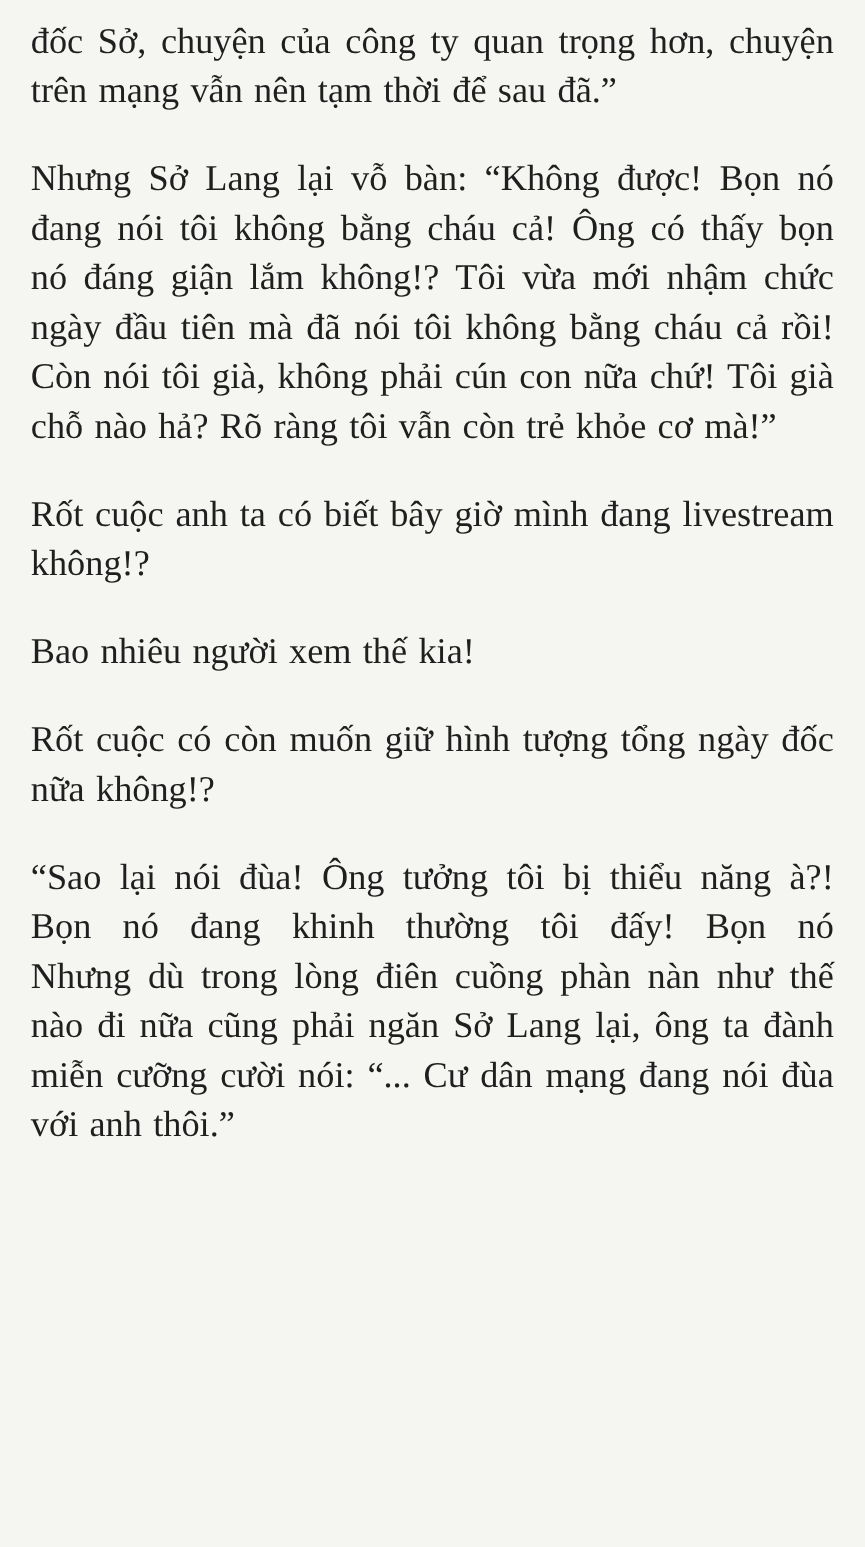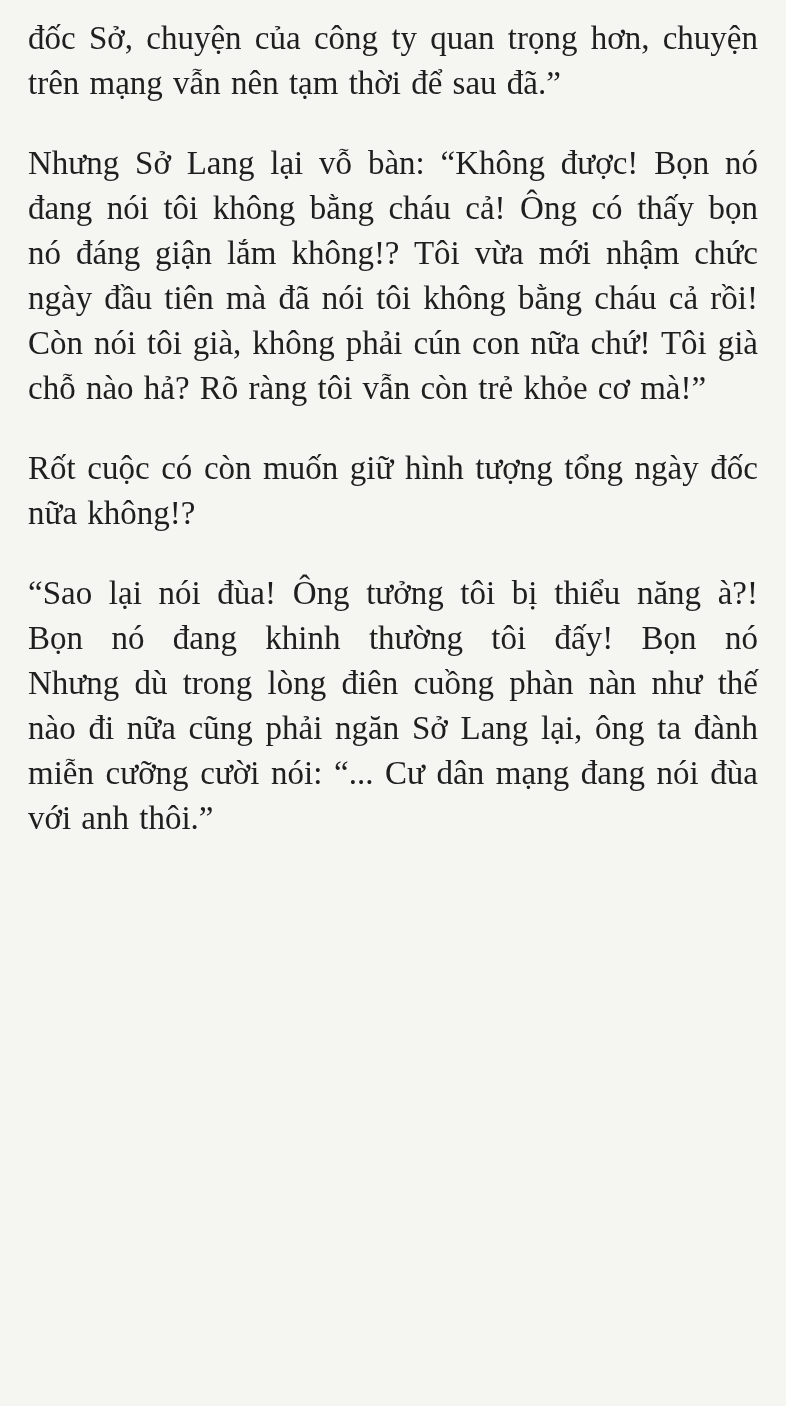--- a/index.html
+++ b/index.html
@@ -33,16 +33,18 @@
     text-align-last: justify;
     margin-bottom: 0;
   }
 </style>
 </head>
 <body>
 
 <div class="page" style="background: rgb(245, 245, 242); color: rgb(31, 31, 31);">
   <p class="para">đốc Sở, chuyện của công ty quan trọng hơn, chuyện trên mạng vẫn nên tạm thời để sau đã.”</p>
   <p class="para">Nhưng Sở Lang lại vỗ bàn: “Không được! Bọn nó đang nói tôi không bằng cháu cả! Ông có thấy bọn nó đáng giận lắm không!? Tôi vừa mới nhậm chức ngày đầu tiên mà đã nói tôi không bằng cháu cả rồi! Còn nói tôi già, không phải cún con nữa chứ! Tôi già chỗ nào hả? Rõ ràng tôi vẫn còn trẻ khỏe cơ mà!”</p>
+  <p class="para">Rốt cuộc anh ta có biết bây giờ mình đang livestream không!?</p>
+  <p class="para">Bao nhiêu người xem thế kia!</p>
   <p class="para">Rốt cuộc có còn muốn giữ hình tượng tổng ngày đốc nữa không!?</p>
   <p class="para continues">“Sao lại nói đùa! Ông tưởng tôi bị thiểu năng à?! Bọn nó đang khinh thường tôi đấy! Bọn nó</p>
   <p class="para">Nhưng dù trong lòng điên cuồng phàn nàn như thế nào đi nữa cũng phải ngăn Sở Lang lại, ông ta đành miễn cưỡng cười nói: “... Cư dân mạng đang nói đùa với anh thôi.”</p>
 </div>
 
 </body></html>

